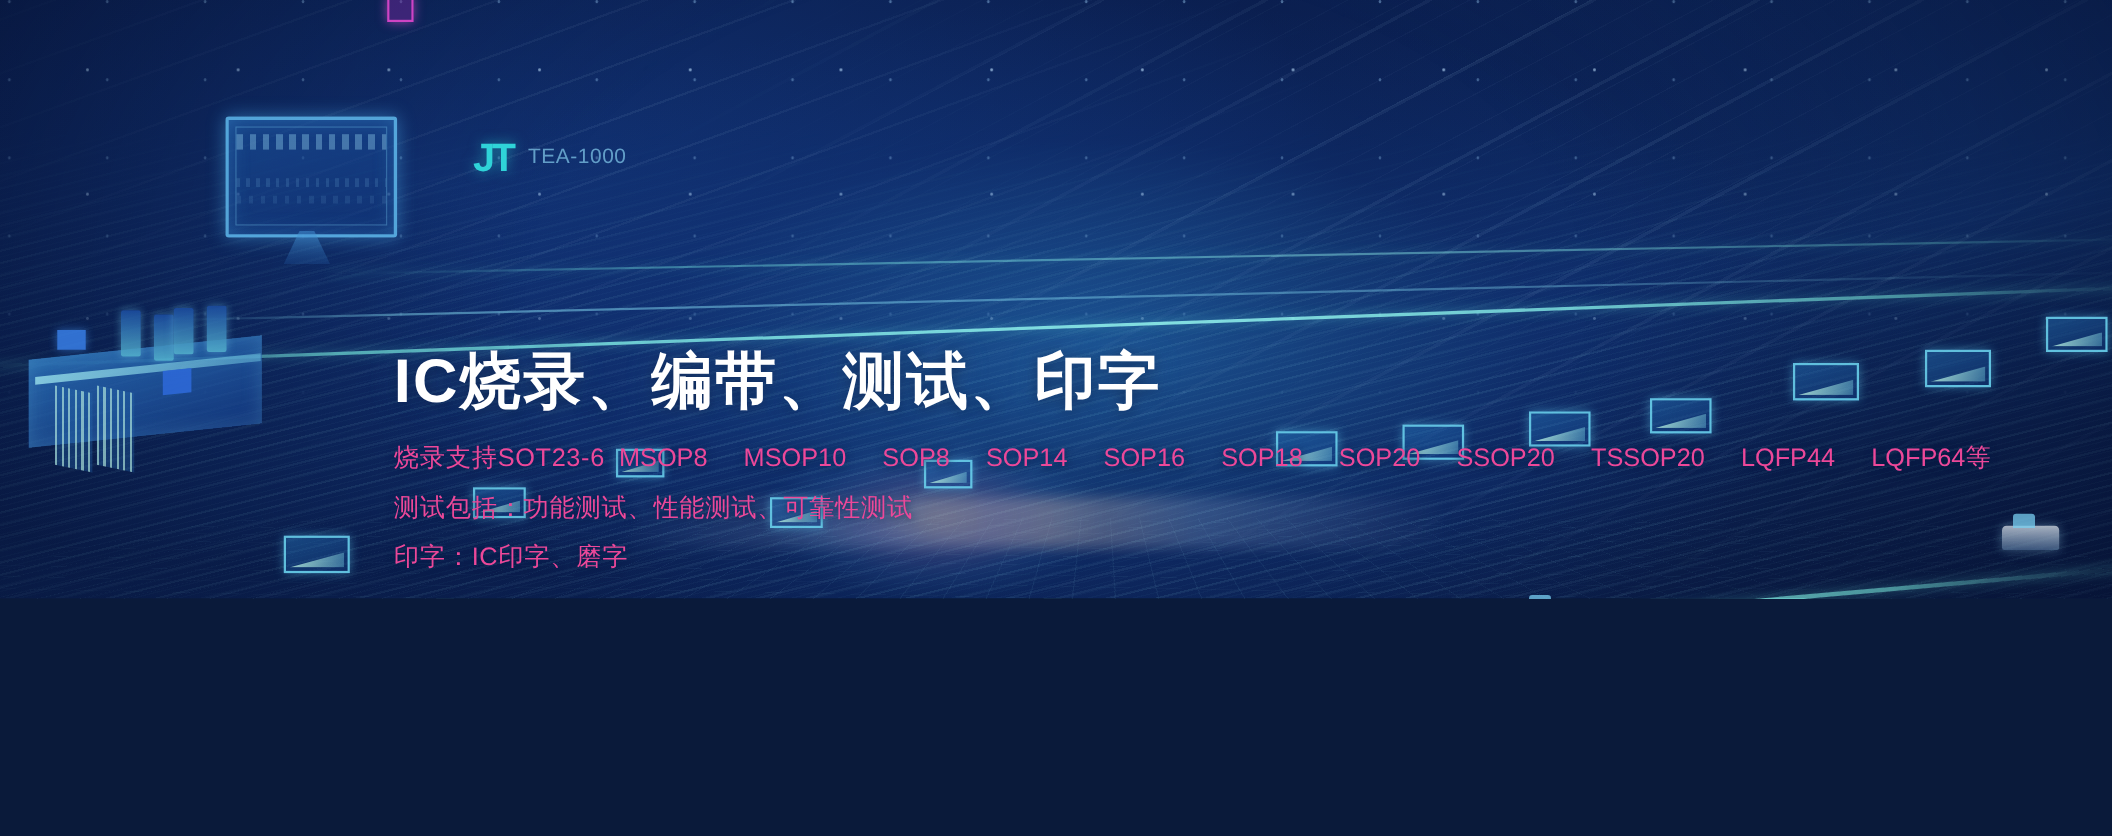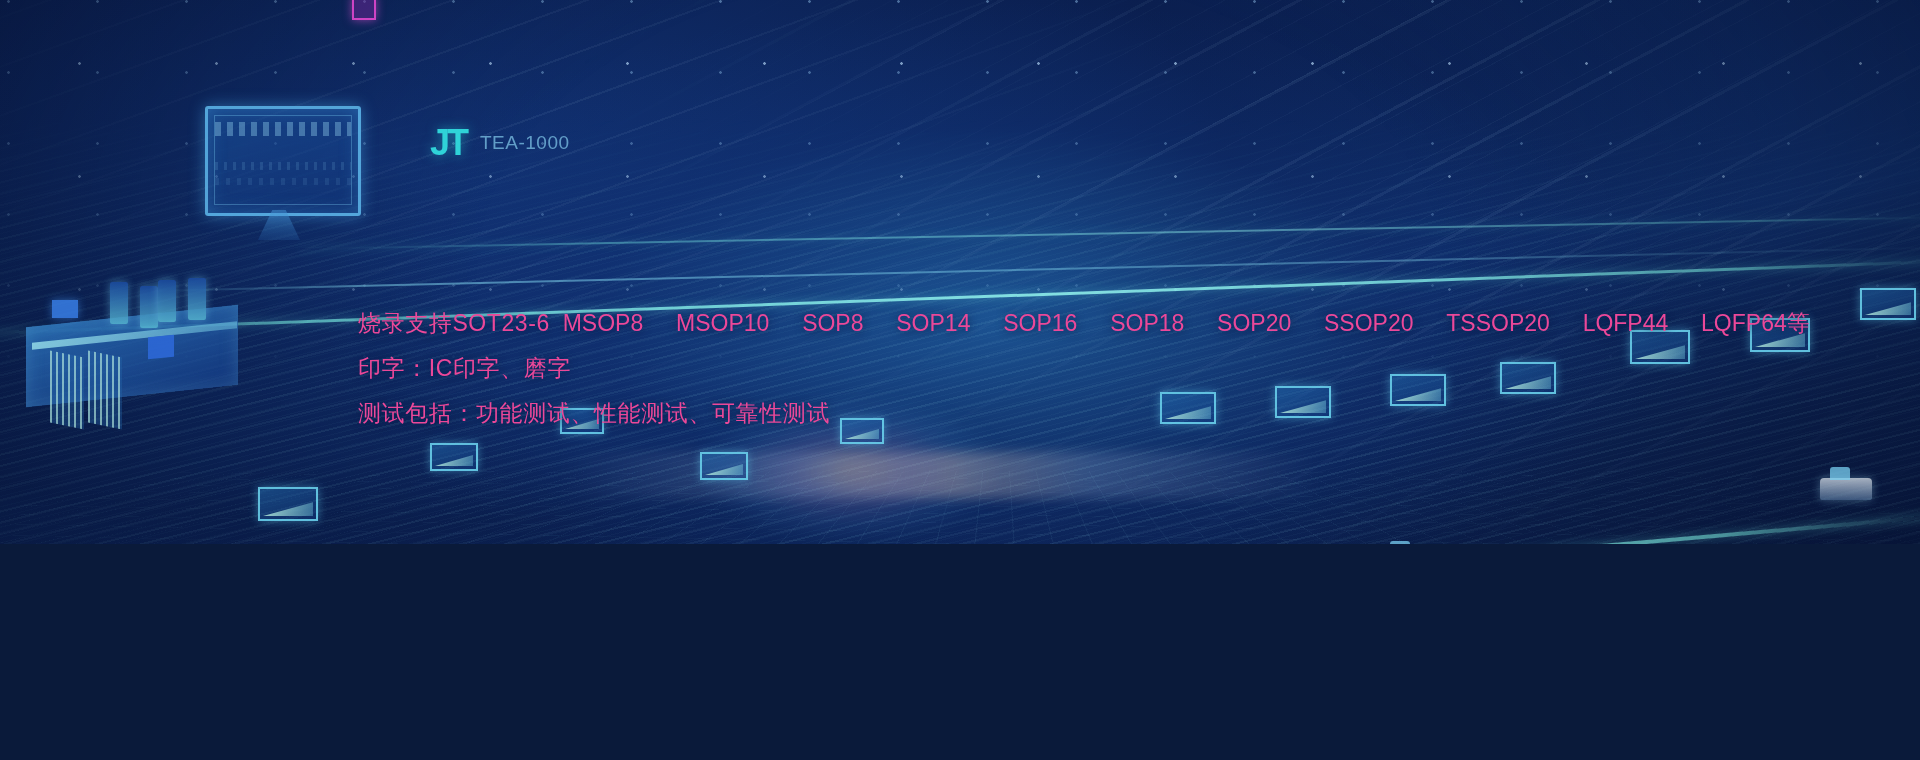--- a/index.html
+++ b/index.html
@@ -335,23 +335,24 @@
   <div class="tile" style="left:1630px; top:330px; width:56px; height:30px;"></div>
   <div class="tile" style="left:1750px; top:318px; width:56px; height:30px;"></div>
   <div class="tile" style="left:1860px; top:288px; width:52px; height:28px;"></div>
 
   <div class="cart" style="left:188px; top:735px;"></div>
   <div class="cart" style="left:948px; top:632px;"></div>
   <div class="cart" style="left:1380px; top:552px;"></div>
   <div class="cart" style="left:1820px; top:478px;"></div>
 
   <div class="content">
+    <h1 class="headline">IC烧录、编带、测试、印字</h1>
 
     <p class="subline">
       <span>烧录支持SOT23-6</span><span class="pkgs" id="pkg-list">&nbsp;&nbsp;<span class="pkg-item">MSOP8</span>&nbsp;&nbsp;<span class="pkg-item">MSOP10</span>&nbsp;&nbsp;<span class="pkg-item">SOP8</span>&nbsp;&nbsp;<span class="pkg-item">SOP14</span>&nbsp;&nbsp;<span class="pkg-item">SOP16</span>&nbsp;&nbsp;<span class="pkg-item">SOP18</span>&nbsp;&nbsp;<span class="pkg-item">SOP20</span>&nbsp;&nbsp;<span class="pkg-item">SSOP20</span>&nbsp;&nbsp;<span class="pkg-item">TSSOP20</span>&nbsp;&nbsp;<span class="pkg-item">LQFP44</span>&nbsp;&nbsp;<span class="pkg-item">LQFP64</span></span><span>等</span>
     </p>
 
+    <p class="subline">测试包括：功能测试、性能测试、可靠性测试</p>
+
     <p class="subline">印字：IC印字、磨字</p>
-
-    <p class="subline">测试包括：功能测试、性能测试、可靠性测试</p>
   </div>
 
 </div>
 
 </body></html>

